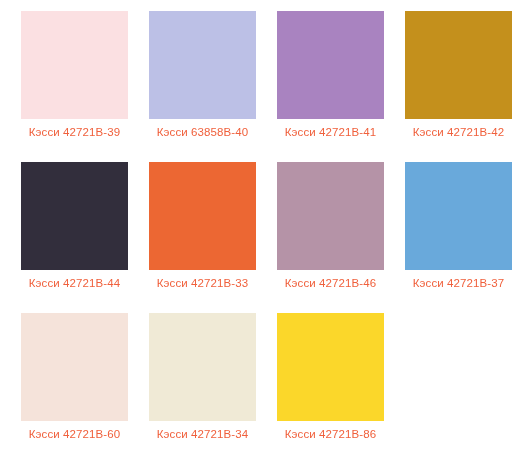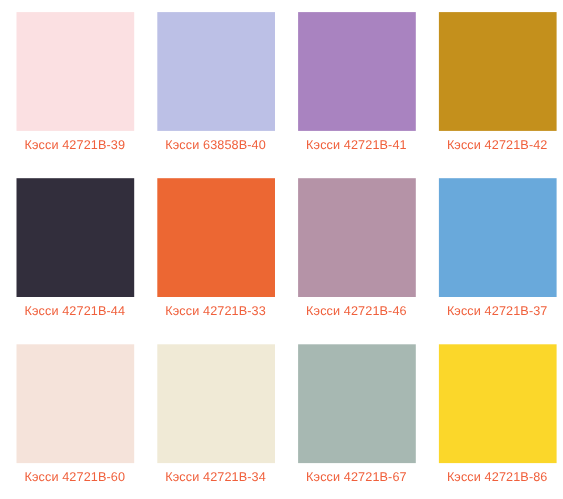--- a/index.html
+++ b/index.html
@@ -20,21 +20,21 @@
     display: grid;
     grid-template-columns: repeat(4, 128px);
     grid-template-rows: repeat(3, 151px);
     box-sizing: border-box;
   }
 
   .swatch-cell {
     position: relative;
     display: flex;
     flex-direction: column;
-    align-items: center;
+    align-items: flex-end;
     padding-left: 8px;
     padding-top: 11px;
     box-sizing: border-box;
   }
 
   .swatch-chip {
     width: 107px;
     height: 108px;
     display: block;
     box-sizing: border-box;
@@ -101,23 +101,19 @@
   <div class="swatch-cell">
     <span class="swatch-chip" style="background-color: rgb(245, 227, 218);"></span>
     <span class="swatch-label" style="color: rgb(240, 96, 60);">Кэсси 42721B-60</span>
   </div>
 
   <div class="swatch-cell">
     <span class="swatch-chip" style="background-color: rgb(240, 234, 214);"></span>
     <span class="swatch-label" style="color: rgb(240, 96, 60);">Кэсси 42721B-34</span>
   </div>
 
-  <div class="swatch-cell">
-    <span class="swatch-chip" style="background-color: rgb(167, 184, 178);"></span>
-    <span class="swatch-label" style="color: rgb(240, 96, 60);">Кэсси 42721B-67</span>
-  </div>
 
   <div class="swatch-cell">
     <span class="swatch-chip" style="background-color: rgb(251, 215, 42);"></span>
     <span class="swatch-label" style="color: rgb(240, 96, 60);">Кэсси 42721B-86</span>
   </div>
 
 </div>
 
 </body></html>

